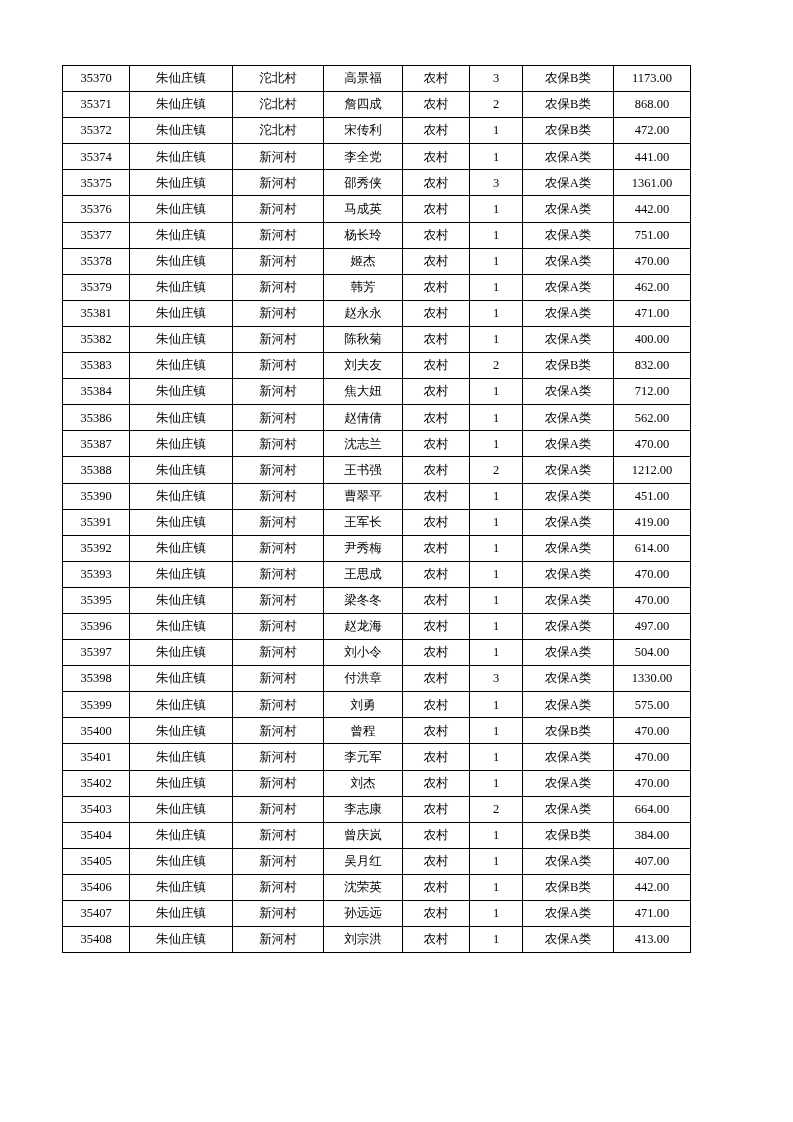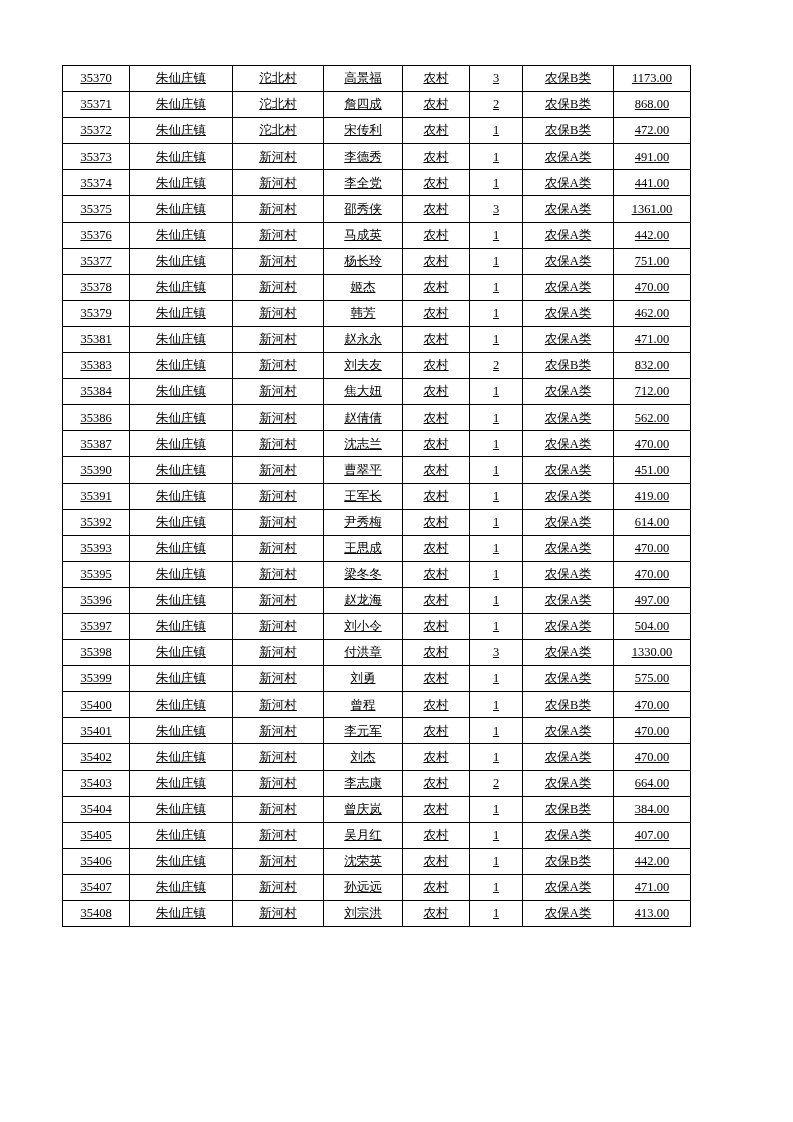--- a/index.html
+++ b/index.html
@@ -14,21 +14,20 @@
     color: #000000;
   }
   .page {
     position: relative;
     width: 793px;
     height: 1122px;
     box-sizing: border-box;
     padding-top: 65px;
     padding-left: 62px;
     padding-right: 62px;
-    text-decoration: underline;
   }
   table.data-table {
     border-collapse: collapse;
     table-layout: fixed;
     width: 588px;
     margin: 0;
   }
   table.data-table td {
     border: 1px solid #000000;
     height: 25.1px;
@@ -79,30 +78,20 @@
           <td class="c-id">35372</td>
           <td class="c-town">朱仙庄镇</td>
           <td class="c-village">沱北村</td>
           <td class="c-name">宋传利</td>
           <td class="c-type">农村</td>
           <td class="c-count">1</td>
           <td class="c-cat">农保B类</td>
           <td class="c-amount">472.00</td>
         </tr>
         <tr>
-          <td class="c-id">35373</td>
-          <td class="c-town">朱仙庄镇</td>
-          <td class="c-village">新河村</td>
-          <td class="c-name">李德秀</td>
-          <td class="c-type">农村</td>
-          <td class="c-count">1</td>
-          <td class="c-cat">农保A类</td>
-          <td class="c-amount">491.00</td>
-        </tr>
-        <tr>
           <td class="c-id">35374</td>
           <td class="c-town">朱仙庄镇</td>
           <td class="c-village">新河村</td>
           <td class="c-name">李全党</td>
           <td class="c-type">农村</td>
           <td class="c-count">1</td>
           <td class="c-cat">农保A类</td>
           <td class="c-amount">441.00</td>
         </tr>
         <tr>
@@ -159,20 +148,30 @@
           <td class="c-id">35381</td>
           <td class="c-town">朱仙庄镇</td>
           <td class="c-village">新河村</td>
           <td class="c-name">赵永永</td>
           <td class="c-type">农村</td>
           <td class="c-count">1</td>
           <td class="c-cat">农保A类</td>
           <td class="c-amount">471.00</td>
         </tr>
         <tr>
+          <td class="c-id">35382</td>
+          <td class="c-town">朱仙庄镇</td>
+          <td class="c-village">新河村</td>
+          <td class="c-name">陈秋菊</td>
+          <td class="c-type">农村</td>
+          <td class="c-count">1</td>
+          <td class="c-cat">农保A类</td>
+          <td class="c-amount">400.00</td>
+        </tr>
+        <tr>
           <td class="c-id">35383</td>
           <td class="c-town">朱仙庄镇</td>
           <td class="c-village">新河村</td>
           <td class="c-name">刘夫友</td>
           <td class="c-type">农村</td>
           <td class="c-count">2</td>
           <td class="c-cat">农保B类</td>
           <td class="c-amount">832.00</td>
         </tr>
         <tr>
@@ -197,20 +196,30 @@
         </tr>
         <tr>
           <td class="c-id">35387</td>
           <td class="c-town">朱仙庄镇</td>
           <td class="c-village">新河村</td>
           <td class="c-name">沈志兰</td>
           <td class="c-type">农村</td>
           <td class="c-count">1</td>
           <td class="c-cat">农保A类</td>
           <td class="c-amount">470.00</td>
+        </tr>
+        <tr>
+          <td class="c-id">35388</td>
+          <td class="c-town">朱仙庄镇</td>
+          <td class="c-village">新河村</td>
+          <td class="c-name">王书强</td>
+          <td class="c-type">农村</td>
+          <td class="c-count">2</td>
+          <td class="c-cat">农保A类</td>
+          <td class="c-amount">1212.00</td>
         </tr>
         <tr>
           <td class="c-id">35390</td>
           <td class="c-town">朱仙庄镇</td>
           <td class="c-village">新河村</td>
           <td class="c-name">曹翠平</td>
           <td class="c-type">农村</td>
           <td class="c-count">1</td>
           <td class="c-cat">农保A类</td>
           <td class="c-amount">451.00</td>

